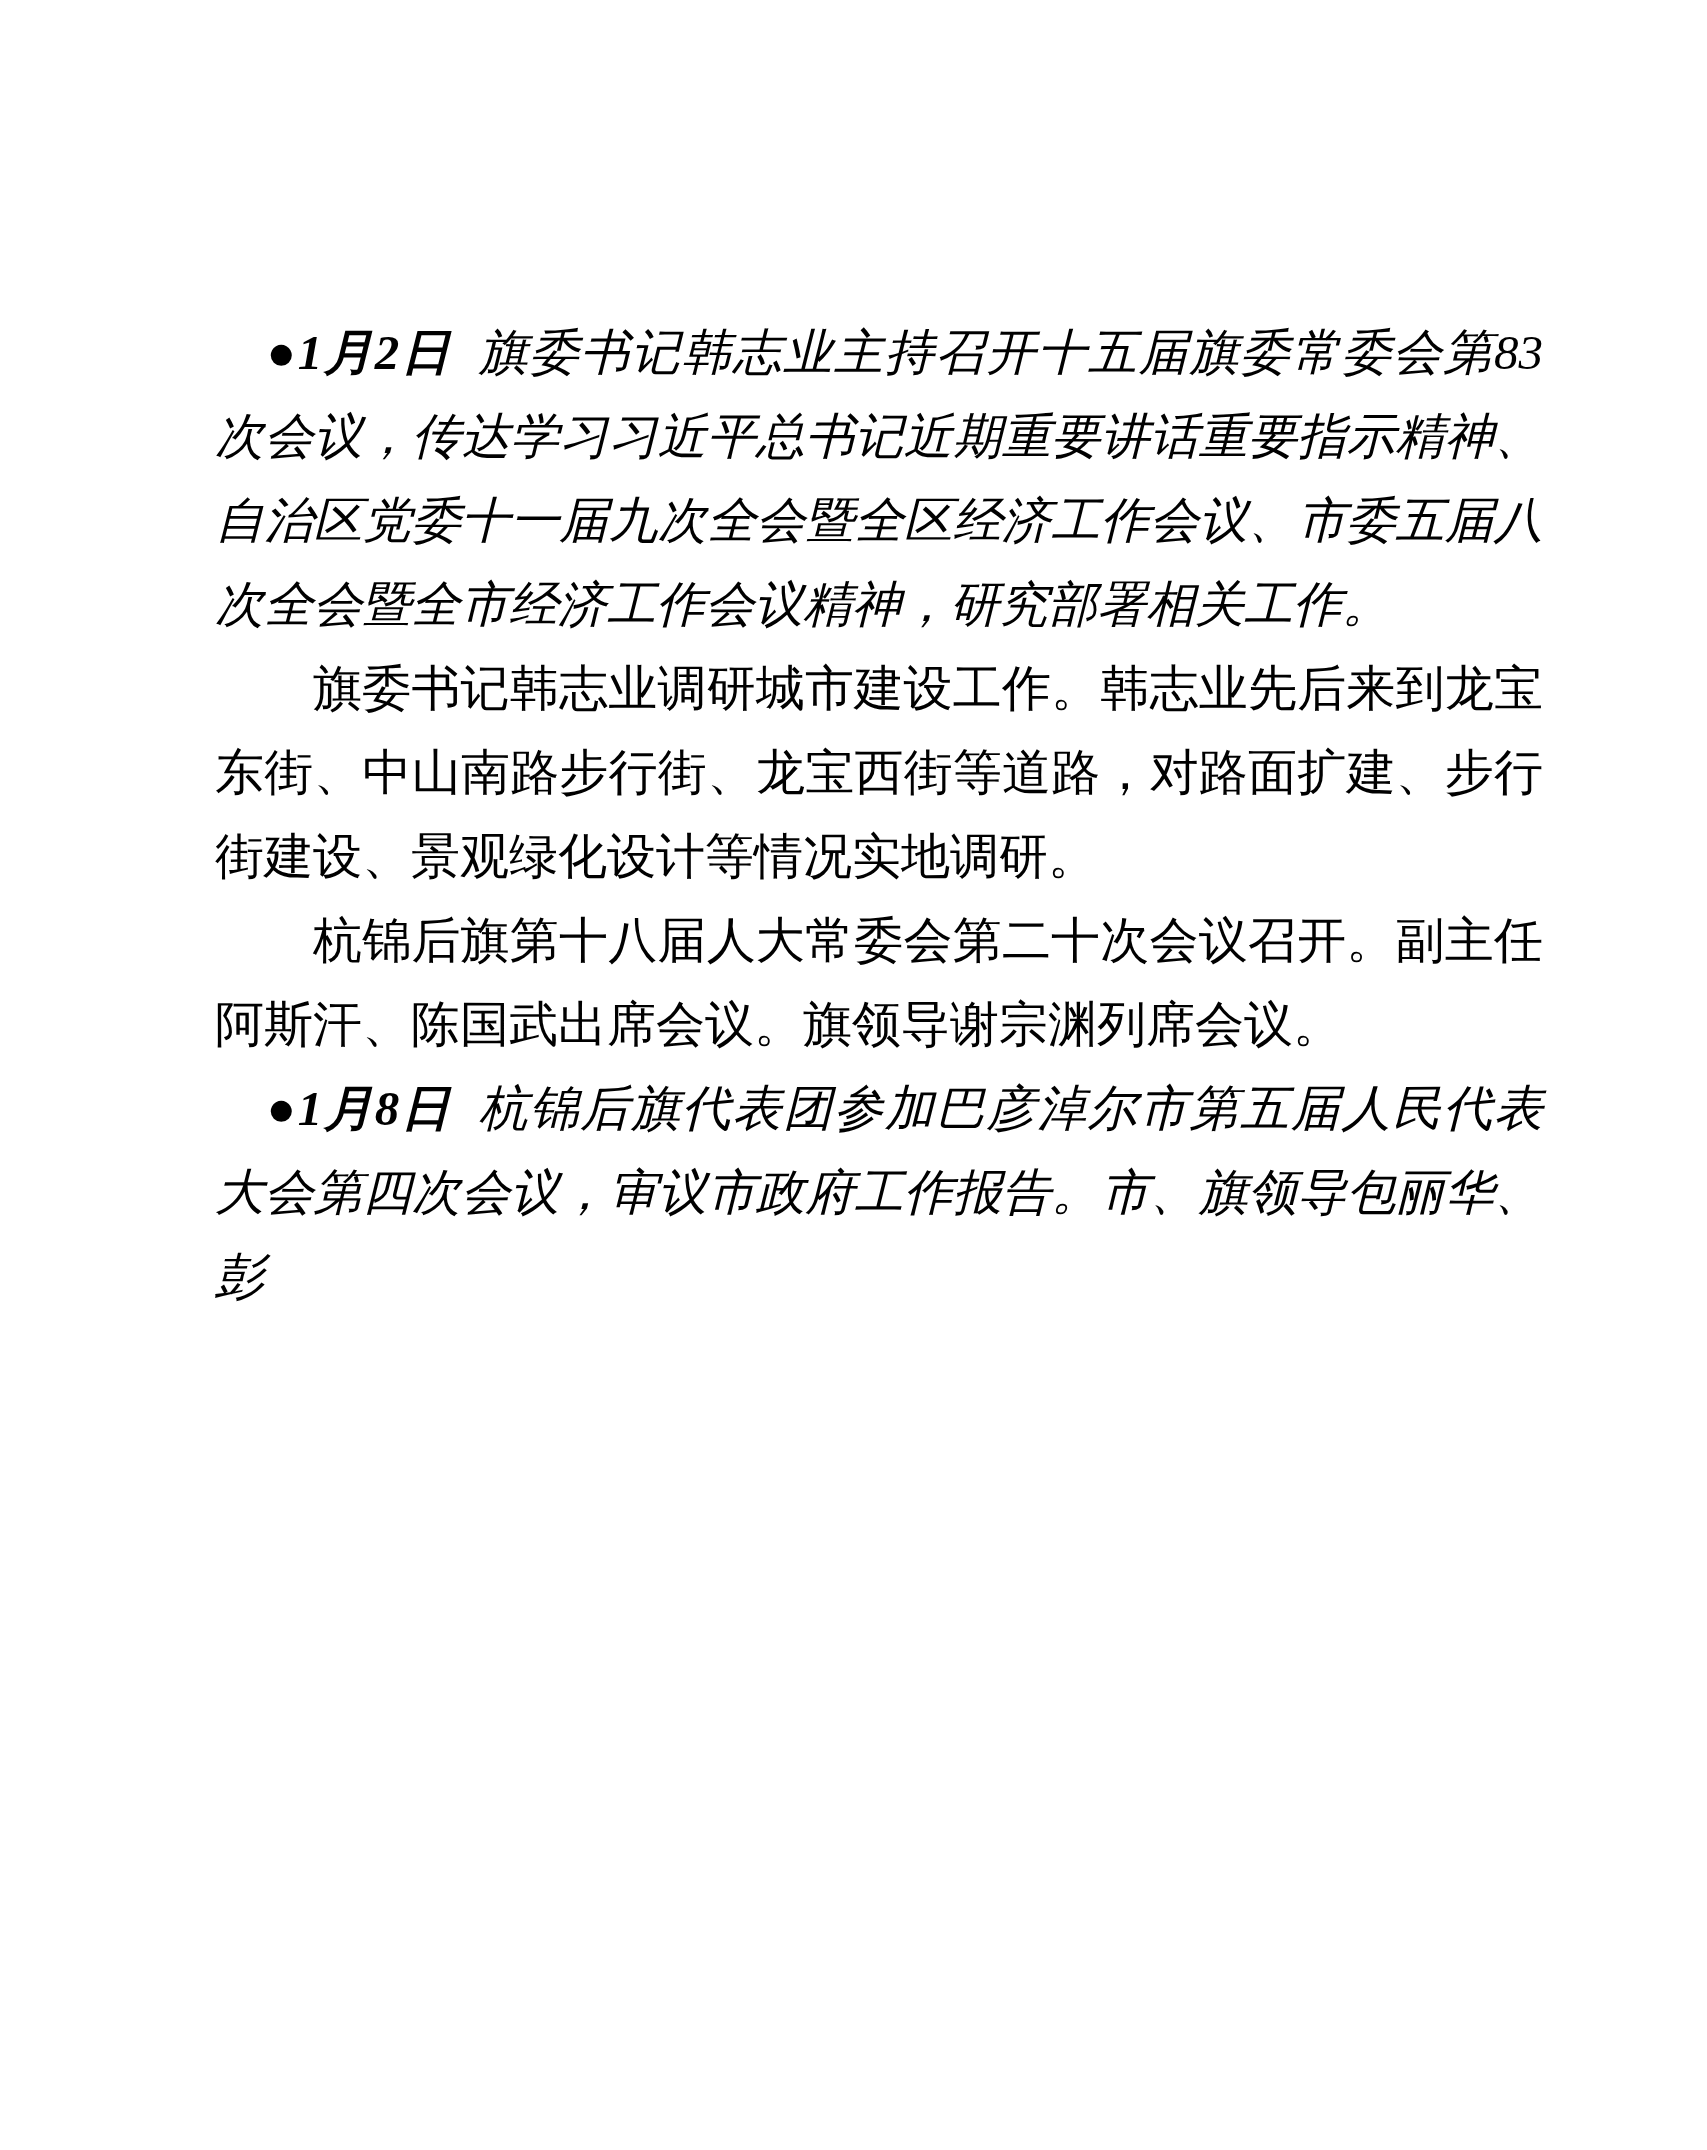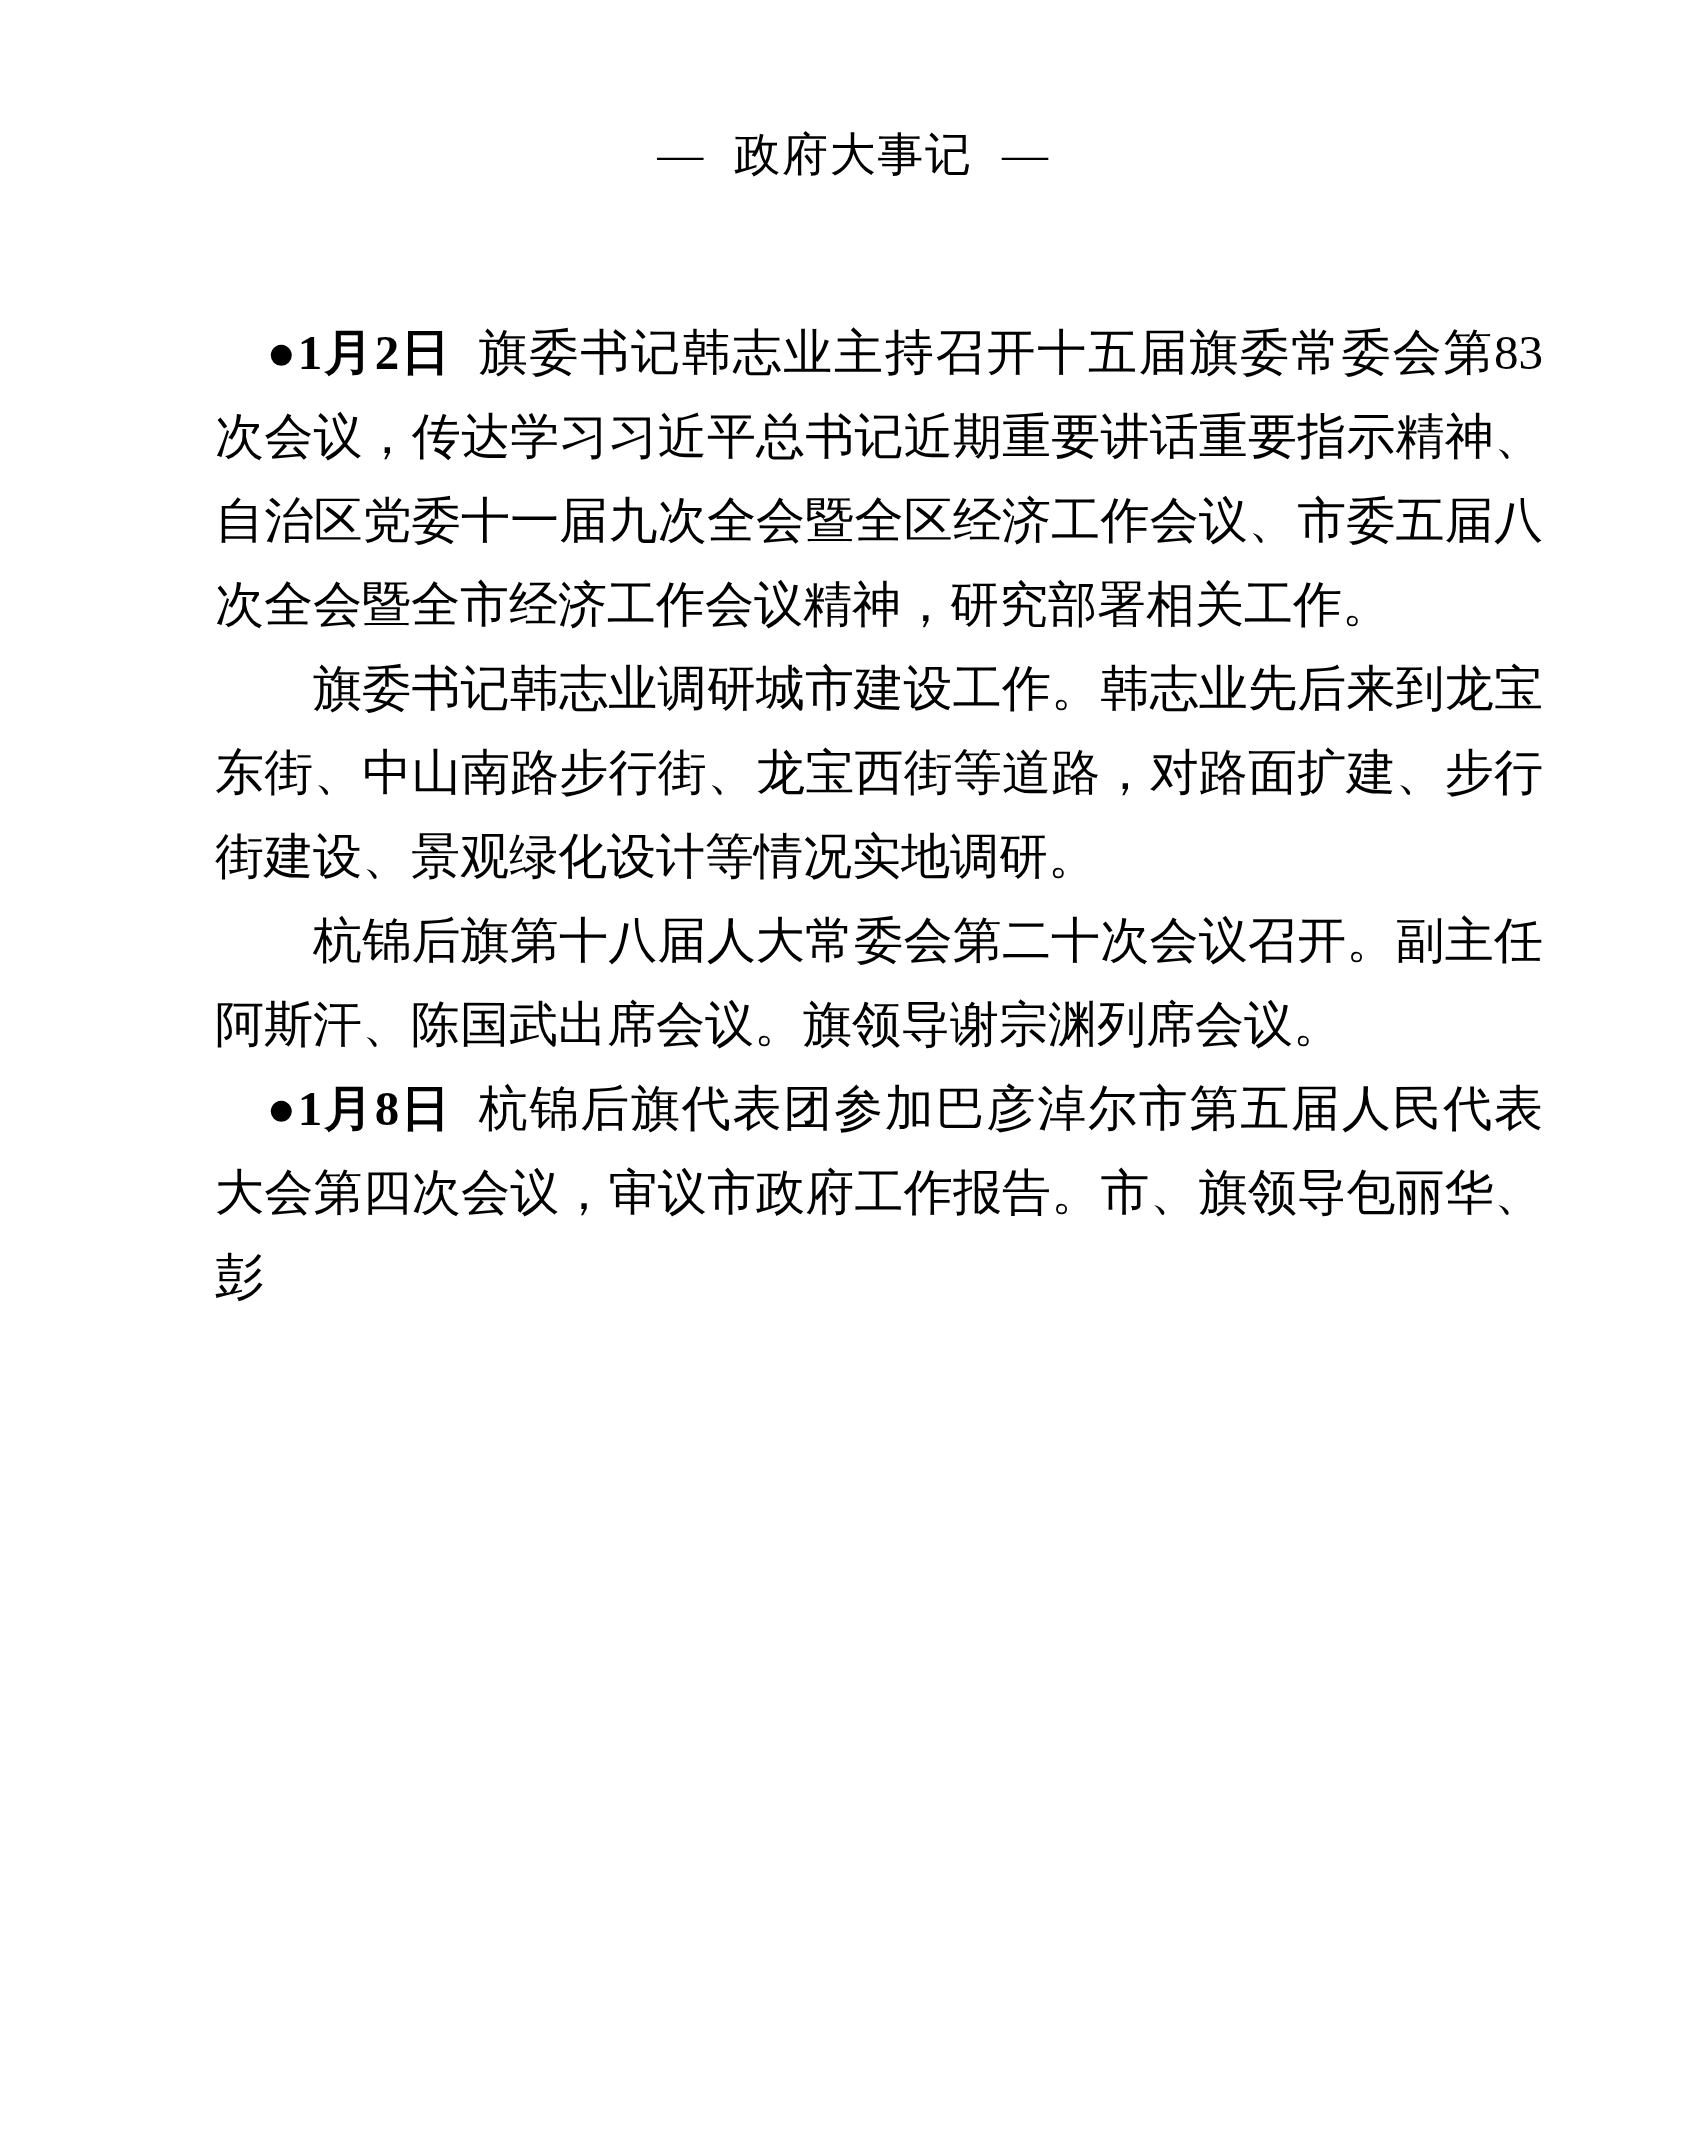--- a/index.html
+++ b/index.html
@@ -38,31 +38,31 @@
     line-height: 84px;
     text-align: justify;
     text-justify: inter-ideograph;
   }
   .para {
     margin: 0;
     text-indent: 2em;
   }
   .para.has-date {
     text-indent: 1.05em;
+    font-style: italic;
   }
   .date {
     font-weight: 700;
     margin-right: 0.55em;
   }
 </style>
 </head>
 <body>
 
 <div class="page">
-  <div class="header">— 政府大事记 —</div>
 
   <div class="body-text">
       <p class="para has-date"><span class="date">●1月2日</span><span>旗委书记韩志业主持召开十五届旗委常委会第83次会议，传达学习习近平总书记近期重要讲话重要指示精神、自治区党委十一届九次全会暨全区经济工作会议、市委五届八次全会暨全市经济工作会议精神，研究部署相关工作。</span></p>
       <p class="para"><span>旗委书记韩志业调研城市建设工作。韩志业先后来到龙宝东街、中山南路步行街、龙宝西街等道路，对路面扩建、步行街建设、景观绿化设计等情况实地调研。</span></p>
       <p class="para"><span>杭锦后旗第十八届人大常委会第二十次会议召开。副主任阿斯汗、陈国武出席会议。旗领导谢宗渊列席会议。</span></p>
       <p class="para has-date"><span class="date">●1月8日</span><span>杭锦后旗代表团参加巴彦淖尔市第五届人民代表大会第四次会议，审议市政府工作报告。市、旗领导包丽华、彭</span></p>
     </div>
 
 </div>
 

